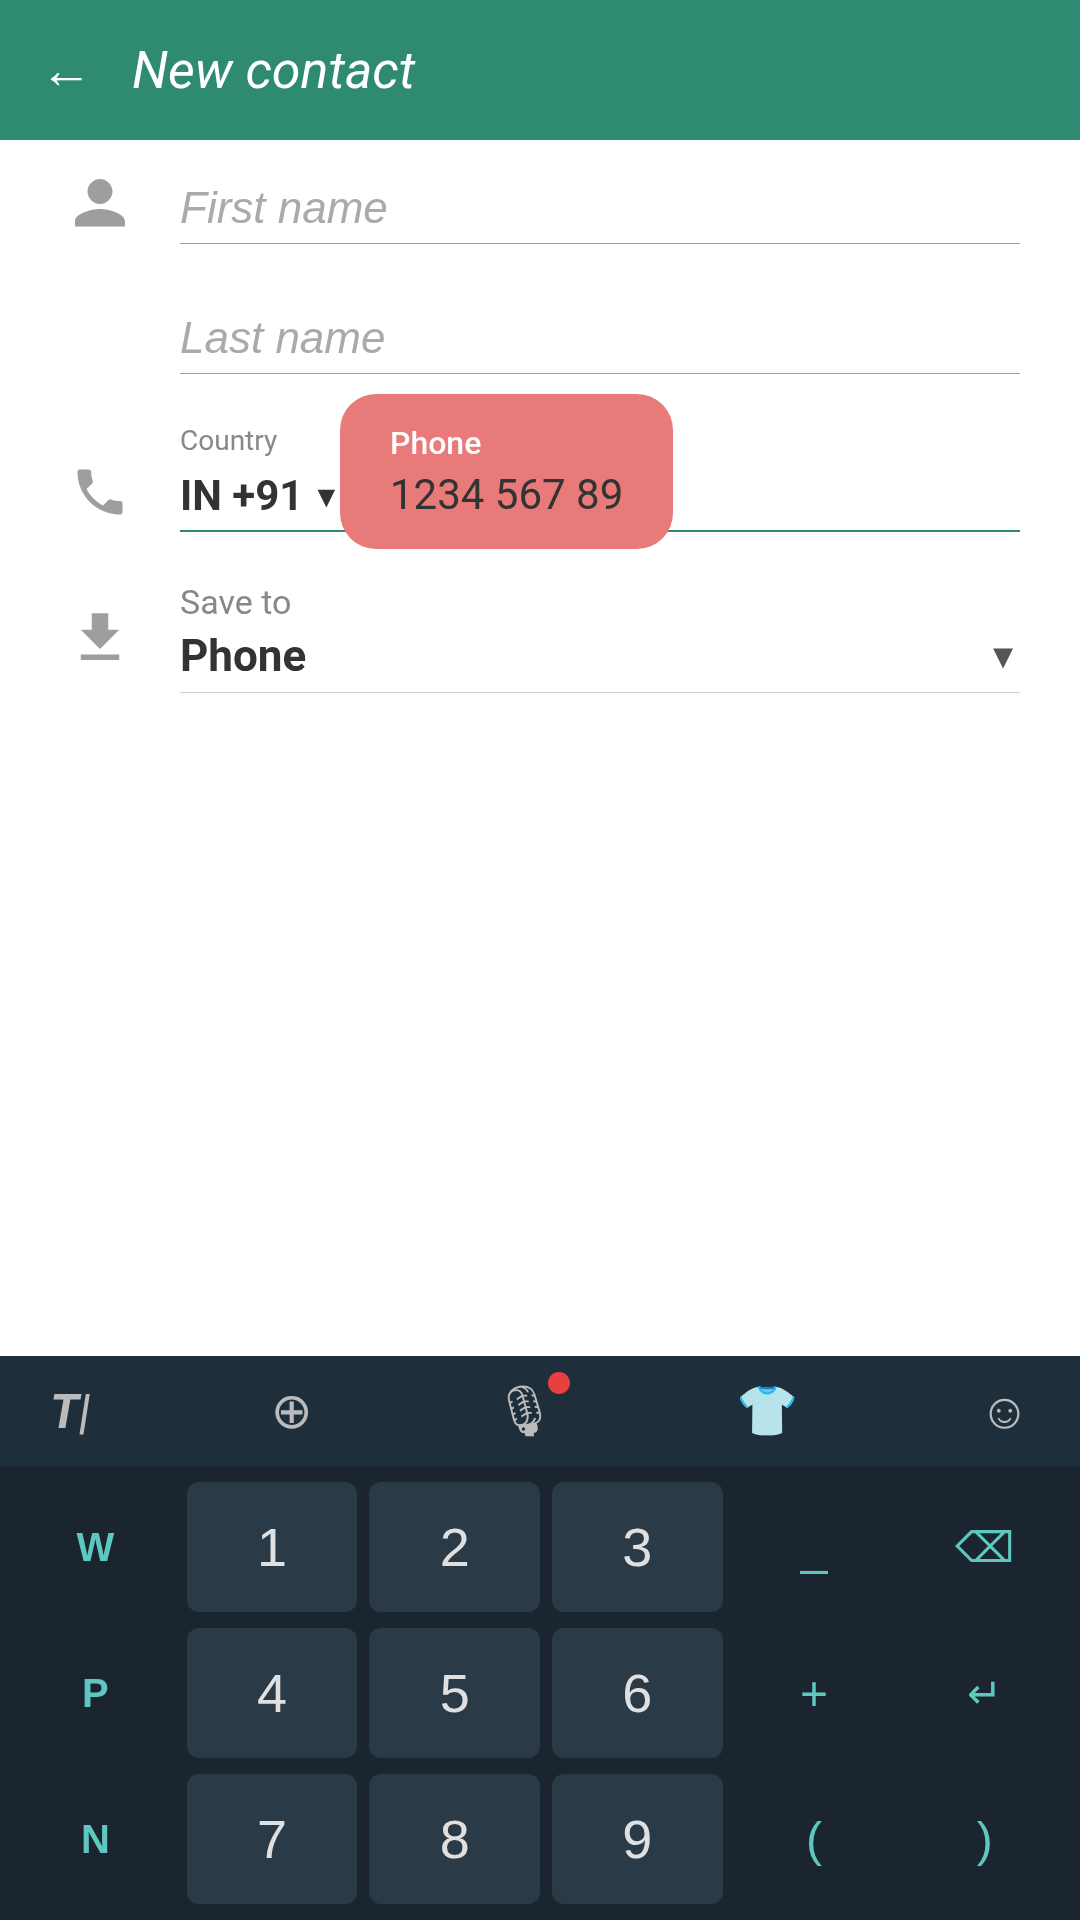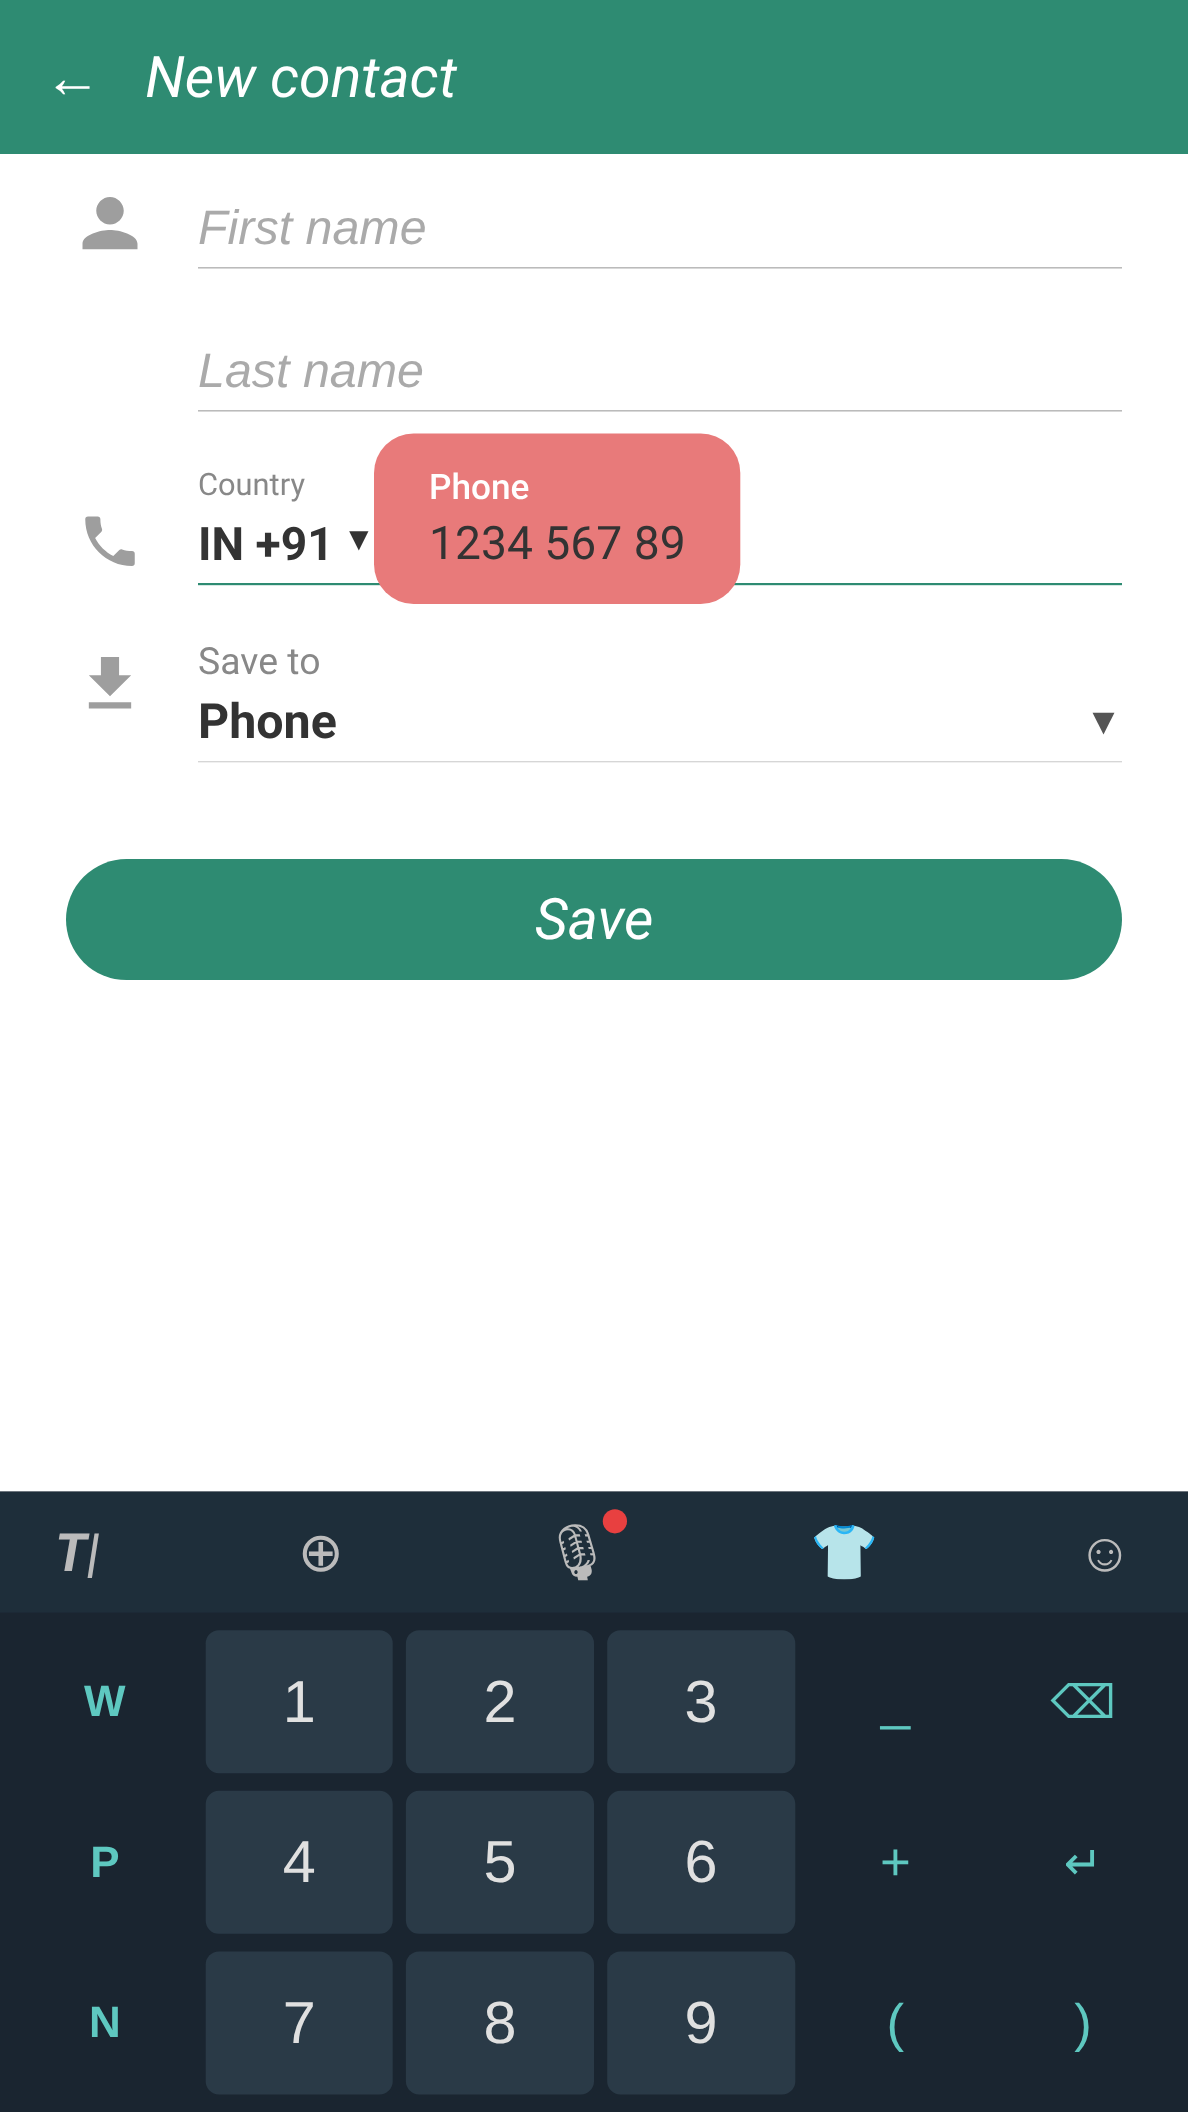--- a/index.html
+++ b/index.html
@@ -128,21 +128,21 @@
     }
 
     .phone-inputs {
       display: flex;
       align-items: flex-end;
       gap: 20px;
     }
 
     .country-selector {
       display: flex;
-      align-items: flex-start;
+      align-items: center;
       gap: 8px;
       border-bottom: 2px solid #2e8b72;
       padding-bottom: 10px;
       width: 200px;
       cursor: pointer;
     }
 
     .country-code {
       font-size: 42px;
       font-weight: bold;
@@ -191,23 +191,23 @@
 
     .tooltip-value {
       font-size: 42px;
       color: #333;
       font-weight: 400;
     }
 
     
     .save-to-row {
       display: flex;
-      align-items: flex-start;
+      align-items: center;
       gap: 40px;
-      margin-bottom: 88px;
+      margin-bottom: 44px;
     }
 
     .save-to-icon {
       width: 80px;
       height: 80px;
       display: flex;
       align-items: center;
       justify-content: center;
       flex-shrink: 0;
     }
@@ -421,23 +421,20 @@
     </div>
     <div class="save-to-section">
       <span class="save-to-label">Save to</span>
       <div class="save-to-value-row">
         <span class="save-to-value">Phone</span>
         <span class="save-to-arrow">▼</span>
       </div>
     </div>
   </div>
 
-  <div class="save-button">
-    <span class="save-button-label">Save</span>
-  </div>
 
 </div>
 
 <div class="keyboard">
 
   <div class="keyboard-toolbar">
     <span class="kb-tool-icon" style="font-size:48px; color:#bbb; font-style:italic; font-weight:bold;">T|</span>
     <span class="kb-tool-icon">⊕</span>
     <div class="kb-tool-center">
       <span style="font-size:50px; color:#bbb;">🎙</span>

